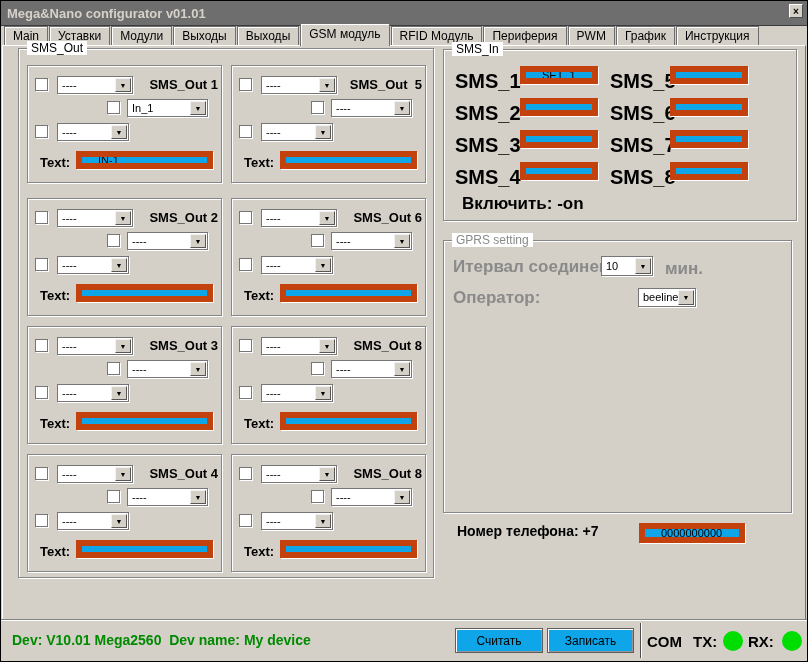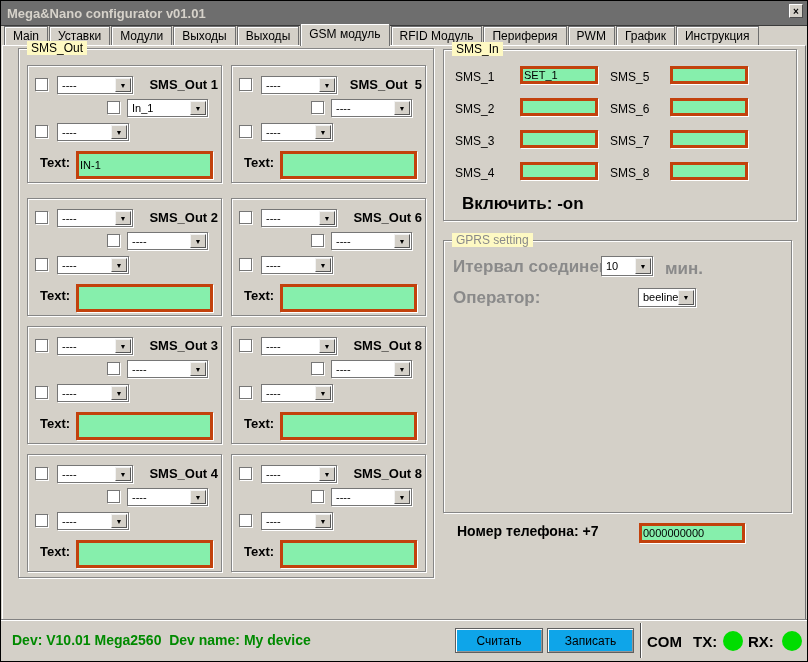--- a/index.html
+++ b/index.html
@@ -36,21 +36,21 @@
   
   .page{
     position:absolute;top:44px;left:1px;right:1px;bottom:42px;
     border-top:1px solid #fff;border-left:1px solid #fff;border-right:1px solid #6e6e6e;
   }
   .groupbox{
     position:absolute;border:1px solid #868686;
     box-shadow:1px 1px 0 #fff, inset 1px 1px 0 #fff;
   }
   .groupbox > .caption{
-    position:absolute;top:-8px;left:8px;background:#fef9c3;
+    position:absolute;top:-8px;left:8px;background:#ffffff;
     padding:0 4px;font-size:12px;line-height:14px;
   }
   .etched{border:1px solid #868686;box-shadow:1px 1px 0 #fff, inset 1px 1px 0 #fff;}
   
   .blk{position:absolute;width:195px;height:118px;background:#d4d0c8;}
   .blk.c0{left:8px}.blk.c1{left:212px}
   .blk.r0{top:16px}.blk.r1{top:149px}.blk.r2{top:277px}.blk.r3{top:405px}
   .checkbox{
     position:absolute;width:13px;height:13px;background:#fff;
     border:1px solid #767676;box-shadow:1px 1px 0 #fff;
@@ -65,26 +65,26 @@
     background:#d4d0c8;border:1px solid;border-color:#f2f2f2 #565656 #565656 #f2f2f2;
     font-size:7px;color:#000;text-align:center;line-height:13px;
   }
   .blk .cb1{left:7px;top:12px}.blk .cb2{left:79px;top:35px}.blk .cb3{left:7px;top:59px}
   .blk .co1{left:29px;top:10px;width:76px}
   .blk .co2{left:99px;top:33px;width:81px}
   .blk .co3{left:29px;top:57px;width:72px}
   .blk .blk-title{position:absolute;right:3px;top:11px;font-weight:bold;font-size:13px;white-space:pre;}
   .blk .text-label{position:absolute;left:12px;top:89px;font-weight:bold;font-size:13px;}
   .tinput{
-    background:#86efac;border:3px solid #c2410c;box-shadow:1px 1px 0 #fff;
-    font-family:"Liberation Sans", sans-serif;font-size:11px;padding:1px 1px;color:#000;
-  }
-  .blk .text-input{position:absolute;left:48px;top:85px;width:137px;height:28px;}
-  
-  .smsin-label{position:absolute;font-weight:normal;font-size:12px;text-align:right;}
+    background:#0ea5e9;border:6px solid #c2410c;box-shadow:1px 1px 0 #fff;
+    font-family:"Liberation Sans", sans-serif;font-size:11px;padding:1px 16px;color:#000;
+  }
+  .blk .text-input{position:absolute;left:48px;top:85px;width:137px;height:18px;}
+  
+  .smsin-label{position:absolute;font-weight:bold;font-size:20px;text-align:right;}
   .smsin-input{position:absolute;width:78px;height:18px;}
   .hint{position:absolute;top:144px;font-weight:bold;font-size:17px;}
   
   .gprs-label{position:absolute;font-weight:bold;font-size:17px;color:#8a8a8a;}
   
   .phone-label{position:absolute;left:454px;top:477px;font-weight:bold;font-size:14px;}
   .phone-input{position:absolute;left:636px;top:477px;width:106px;height:20px;}
   
   .statusbar{
     position:absolute;left:0;right:0;bottom:0;height:42px;

